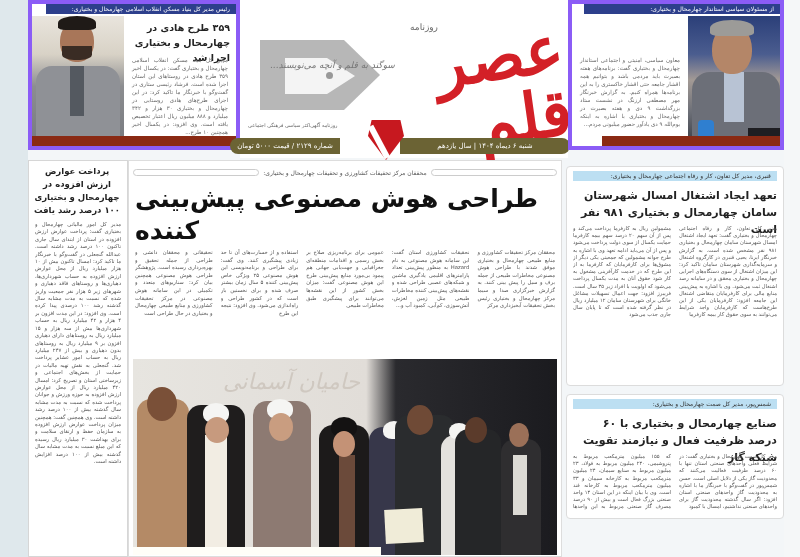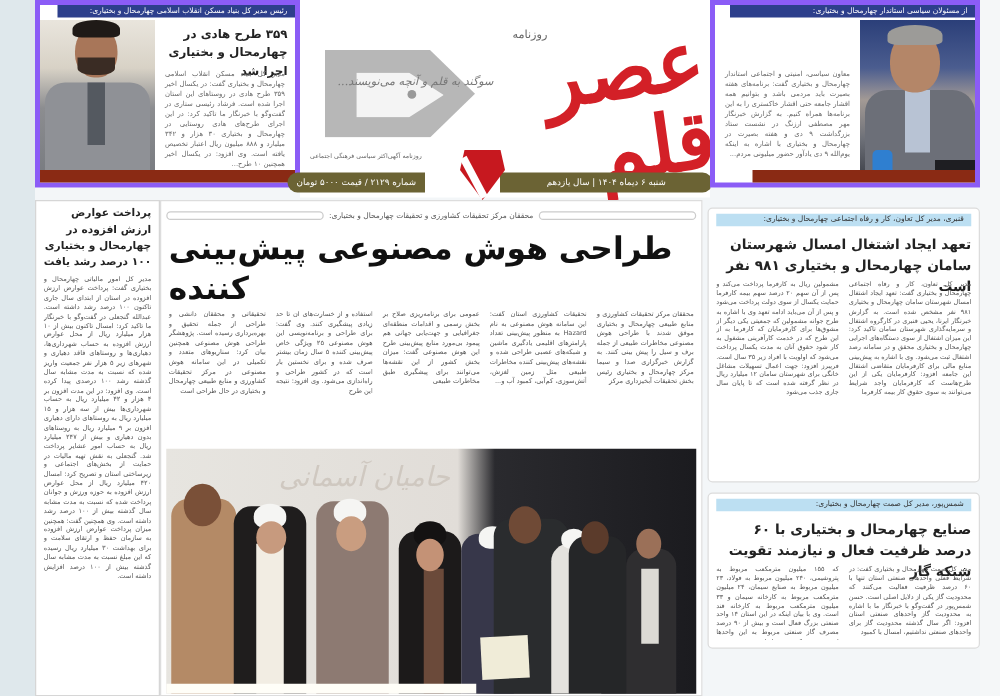--- a/index.html
+++ b/index.html
@@ -54,21 +54,21 @@
   .col { flex: 1; font-size: 5.3px; line-height: 7.6px; color: #555; text-align: justify; overflow: hidden; }
   .photo { position: absolute; top: 198px; left: 4px; right: 4px; height: 196px; background: linear-gradient(90deg, #e7e5e0 0%, #e1ddd8 55%, #2a2a2e 62%, #1b1b1f 100%); overflow: hidden; }
   .person { position: absolute; bottom: 0; border-radius: 14px 14px 0 0; }
   .head { position: absolute; border-radius: 50%; }
   .turban { position: absolute; border-radius: 50% 50% 40% 40%; }
   .banner-text { position: absolute; top: 10px; left: 90px; font-size: 22px; color: #cfc8c0; font-family: "DejaVu Serif", serif; font-style: italic; }
   .caption-bar { position: absolute; bottom: 0; left: 0; width: 248px; height: 8px; background: #fffef8; font-size: 5px; color: #333; padding: 1px 4px; }
 
   
   .left-col { position: absolute; left: 28px; top: 160px; width: 100px; height: 397px; background: #fff; border: 1px solid #d6d6d6; }
-  .left-headline { position: absolute; top: 4px; left: 4px; right: 6px; font-size: 8.5px; line-height: 13px; font-weight: bold; color: #222; }
+  .left-headline { position: absolute; top: 4px; left: 4px; right: 6px; font-size: 8.5px; line-height: 13px; font-weight: bold; color: #222; text-align: center; }
   .left-body { position: absolute; top: 60px; left: 6px; right: 6px; bottom: 4px; font-size: 5.3px; line-height: 7.4px; color: #555; text-align: justify; overflow: hidden; }
 
   
   .right-col { position: absolute; left: 562px; top: 160px; width: 222px; height: 397px; }
   .right-story { position: absolute; left: 4px; right: 0; background: #fff; border: 1px solid #dcdcdc; border-radius: 4px; }
   .rs1 { top: 6px; height: 220px; }
   .rs2 { top: 234px; height: 125px; }
   .rs-kicker { position: absolute; top: 4px; left: 6px; right: 6px; height: 10px; background: #bcdff2; font-size: 6px; line-height: 10px; color: #333; padding: 0 6px; white-space: nowrap; overflow: hidden; }
   .rs-headline { position: absolute; top: 20px; left: 6px; right: 6px; font-size: 11px; line-height: 17px; font-weight: bold; color: #222; }
   .rs-cols { position: absolute; top: 58px; left: 6px; right: 6px; bottom: 6px; display: flex; gap: 8px; }

